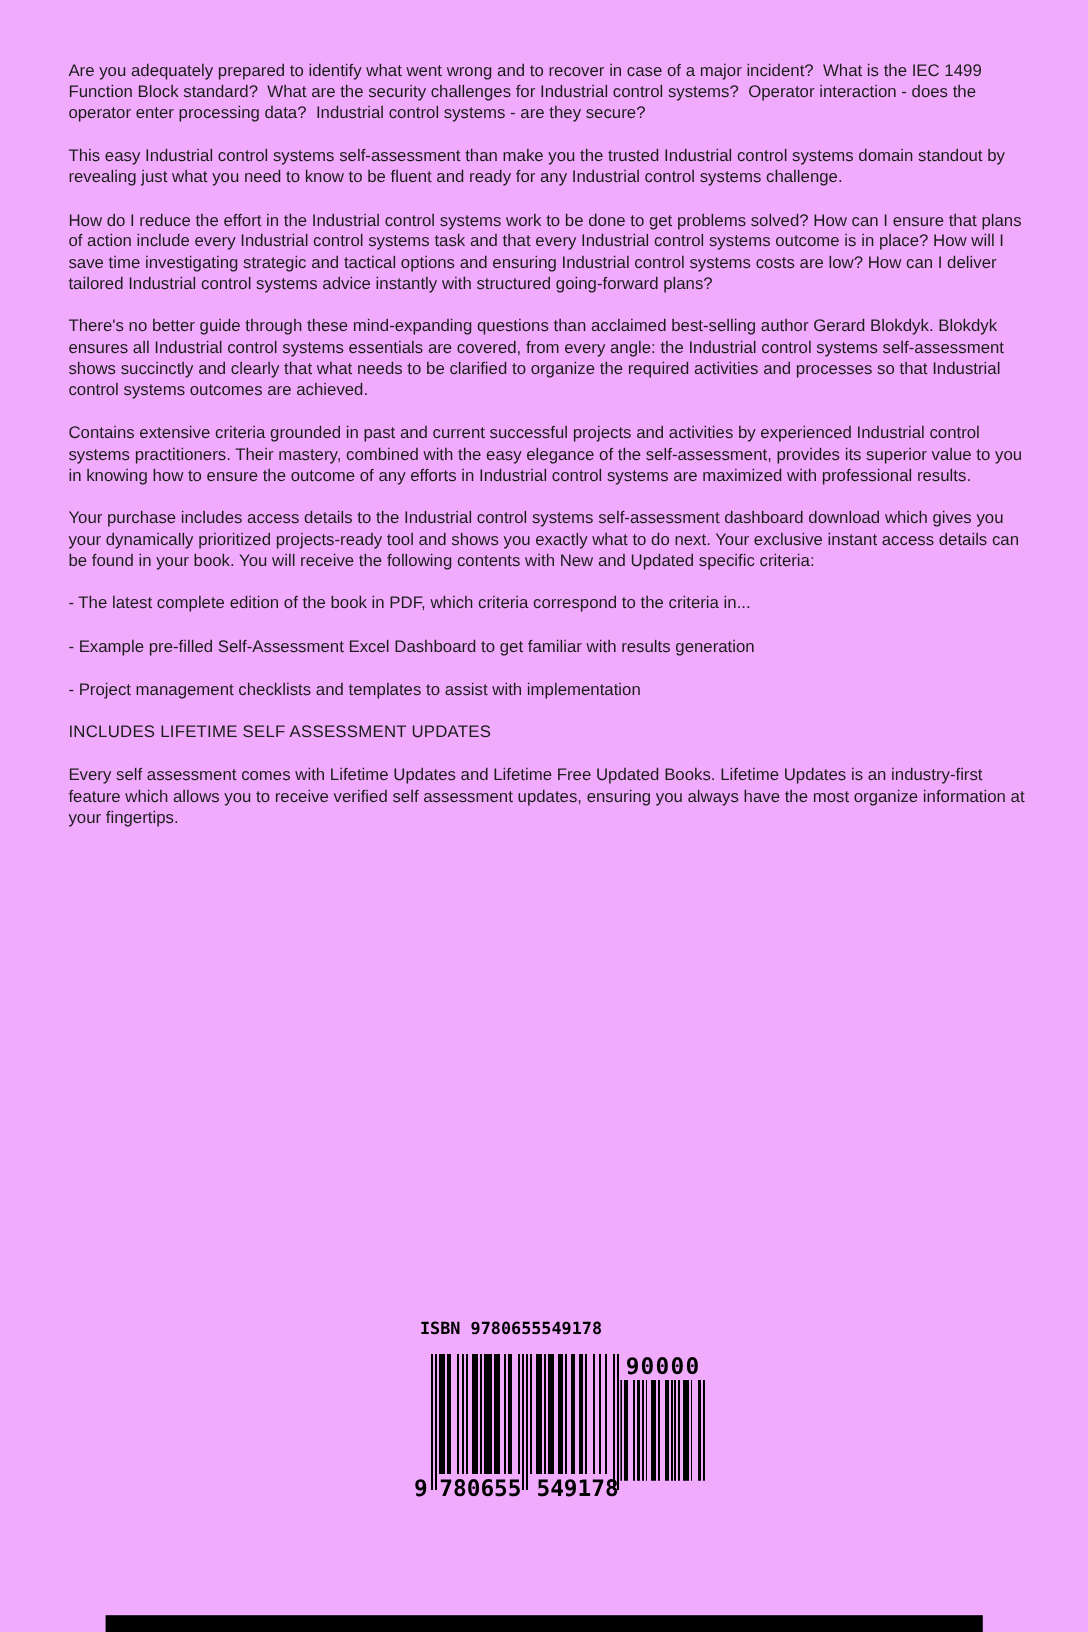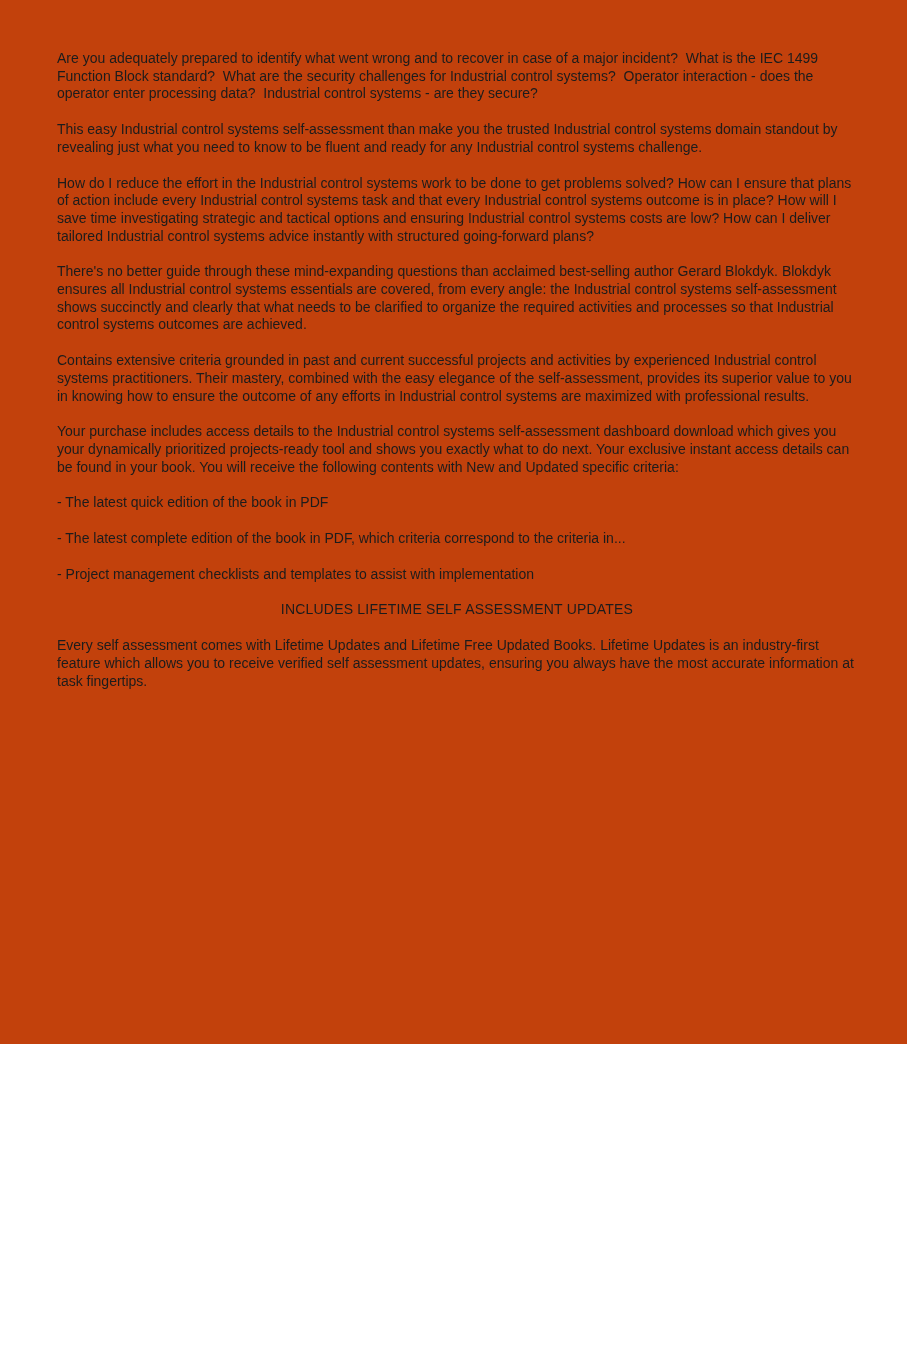--- a/index.html
+++ b/index.html
@@ -1,27 +1,27 @@
 <!DOCTYPE html>
 <html><head>
 <meta charset="utf-8">
 <style>
   * { margin: 0; padding: 0; box-sizing: border-box; }
   html, body { background: #ffffff; }
   body { width: 907px; height: 1360px; font-family: "Liberation Sans", sans-serif; }
   .page {
-    position: relative; width: 907px; height: 1044px;
-    background: #c2410c; overflow: hidden;
+    position: relative; width: 907px; height: 1360px;
+    background: #f0abfc; overflow: hidden;
   }
   .text-block {
     position: absolute; left: 57px; top: 50px; width: 800px;
     color: #1c1c1c; font-size: 14px; line-height: 17.7px;
   }
   .text-block p { margin: 0 0 18px 0; white-space: pre-wrap; }
-  .text-block p.heading-line { letter-spacing: 0.2px; text-align: center; }
+  .text-block p.heading-line { letter-spacing: 0.2px; }
   .barcode-block { position: absolute; left: 343px; top: 1100px; color: #000; }
   .isbn-label {
     font-family: "DejaVu Sans Mono", monospace; font-weight: bold;
     font-size: 14px; letter-spacing: 0px; height: 28px; padding-left: 7px;
     color: #000; white-space: nowrap;
   }
   .barcode-row { display: flex; align-items: flex-start; }
   svg rect { fill: #000; shape-rendering: crispEdges; }
   .bc-digits {
     font-family: "DejaVu Sans Mono", monospace; font-weight: bold;
@@ -44,26 +44,26 @@
 <div class="page">
 
   <div class="text-block">
     <p>Are you adequately prepared to identify what went wrong and to recover in case of a major incident?  What is the IEC 1499 Function Block standard?  What are the security challenges for Industrial control systems?  Operator interaction - does the operator enter processing data?  Industrial control systems - are they secure?</p>
     <p>This easy Industrial control systems self-assessment than make you the trusted Industrial control systems domain standout by revealing just what you need to know to be fluent and ready for any Industrial control systems challenge.</p>
     <p>How do I reduce the effort in the Industrial control systems work to be done to get problems solved? How can I ensure that plans of action include every Industrial control systems task and that every Industrial control systems outcome is in place? How will I save time investigating strategic and tactical options and ensuring Industrial control systems costs are low? How can I deliver tailored Industrial control systems advice instantly with structured going-forward plans?</p>
     <p>There's no better guide through these mind-expanding questions than acclaimed best-selling author Gerard Blokdyk. Blokdyk ensures all Industrial control systems essentials are covered, from every angle: the Industrial control systems self-assessment shows succinctly and clearly that what needs to be clarified to organize the required activities and processes so that Industrial control systems outcomes are achieved.</p>
     <p>Contains extensive criteria grounded in past and current successful projects and activities by experienced Industrial control systems practitioners. Their mastery, combined with the easy elegance of the self-assessment, provides its superior value to you in knowing how to ensure the outcome of any efforts in Industrial control systems are maximized with professional results.</p>
     <p>Your purchase includes access details to the Industrial control systems self-assessment dashboard download which gives you your dynamically prioritized projects-ready tool and shows you exactly what to do next. Your exclusive instant access details can be found in your book. You will receive the following contents with New and Updated specific criteria:</p>
 
-    <p class="bullet">- The latest quick edition of the book in PDF</p>
     <p class="bullet">- The latest complete edition of the book in PDF, which criteria correspond to the criteria in...</p>
+    <p class="bullet">- Example pre-filled Self-Assessment Excel Dashboard to get familiar with results generation</p>
     <p class="bullet">- Project management checklists and templates to assist with implementation</p>
 
     <p class="heading-line">INCLUDES LIFETIME SELF ASSESSMENT UPDATES</p>
-    <p>Every self assessment comes with Lifetime Updates and Lifetime Free Updated Books. Lifetime Updates is an industry-first feature which allows you to receive verified self assessment updates, ensuring you always have the most accurate information at task fingertips.</p>
+    <p>Every self assessment comes with Lifetime Updates and Lifetime Free Updated Books. Lifetime Updates is an industry-first feature which allows you to receive verified self assessment updates, ensuring you always have the most organize information at your fingertips.</p>
   </div>
 
   <div class="barcode-block">
     <div class="isbn-label">ISBN 9780655549178</div>
     <div class="barcode-row">
       <svg id="ean13-svg" width="174" height="126">
         <text class="bc-digits" x="2" y="119">9</text>
         <text class="bc-digits" x="23" y="119">780655</text>
         <text class="bc-digits" x="104" y="119">549178</text>
       <rect x="16.00" y="0" width="1.65" height="114"></rect>

